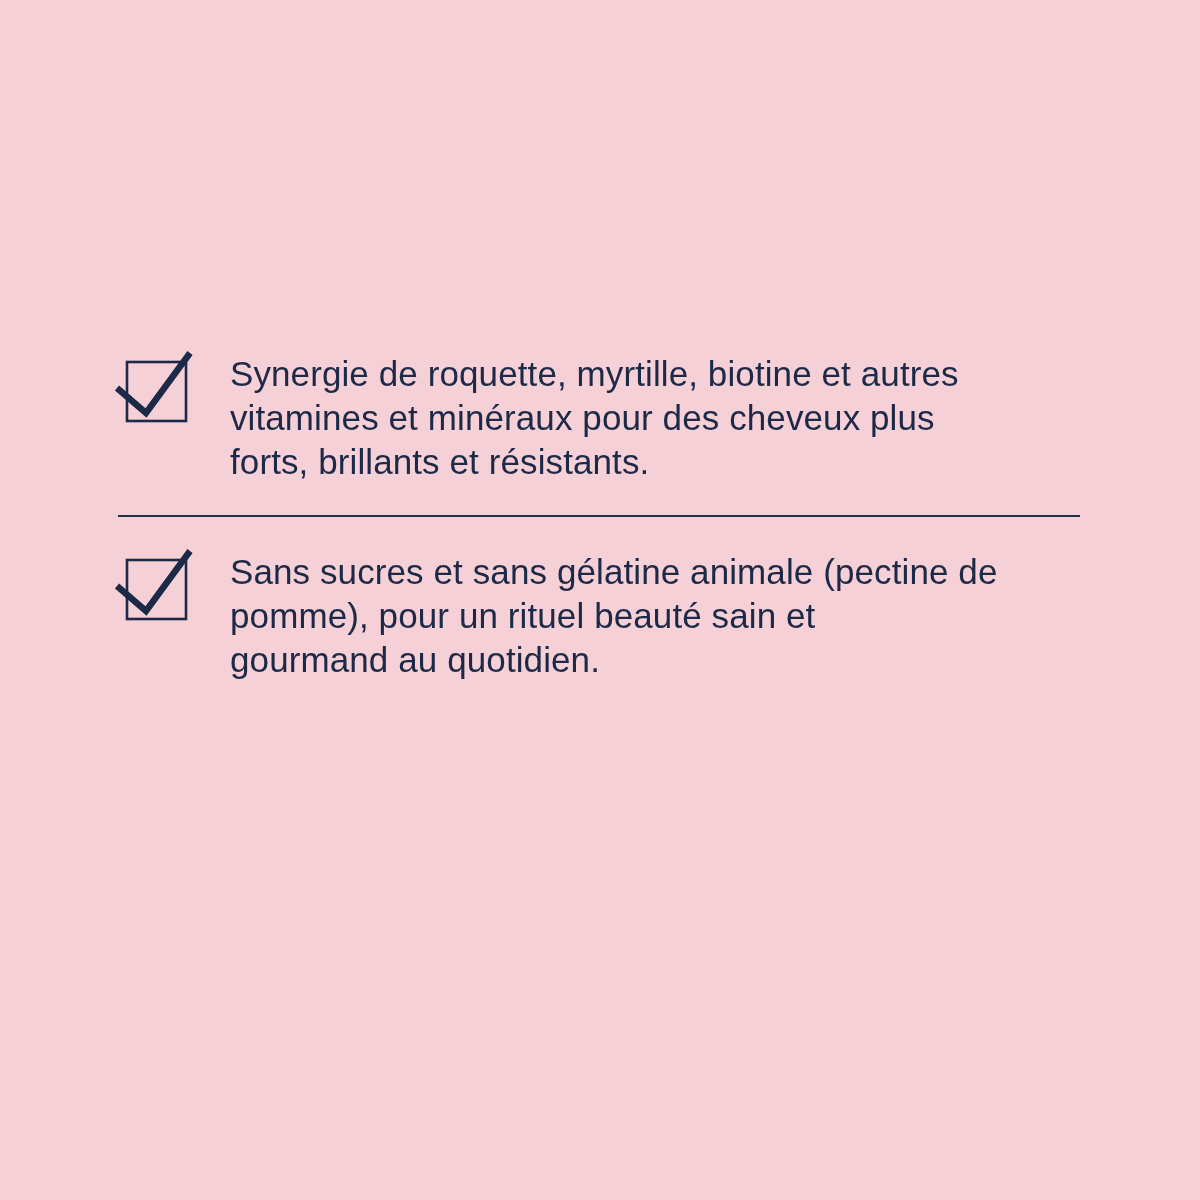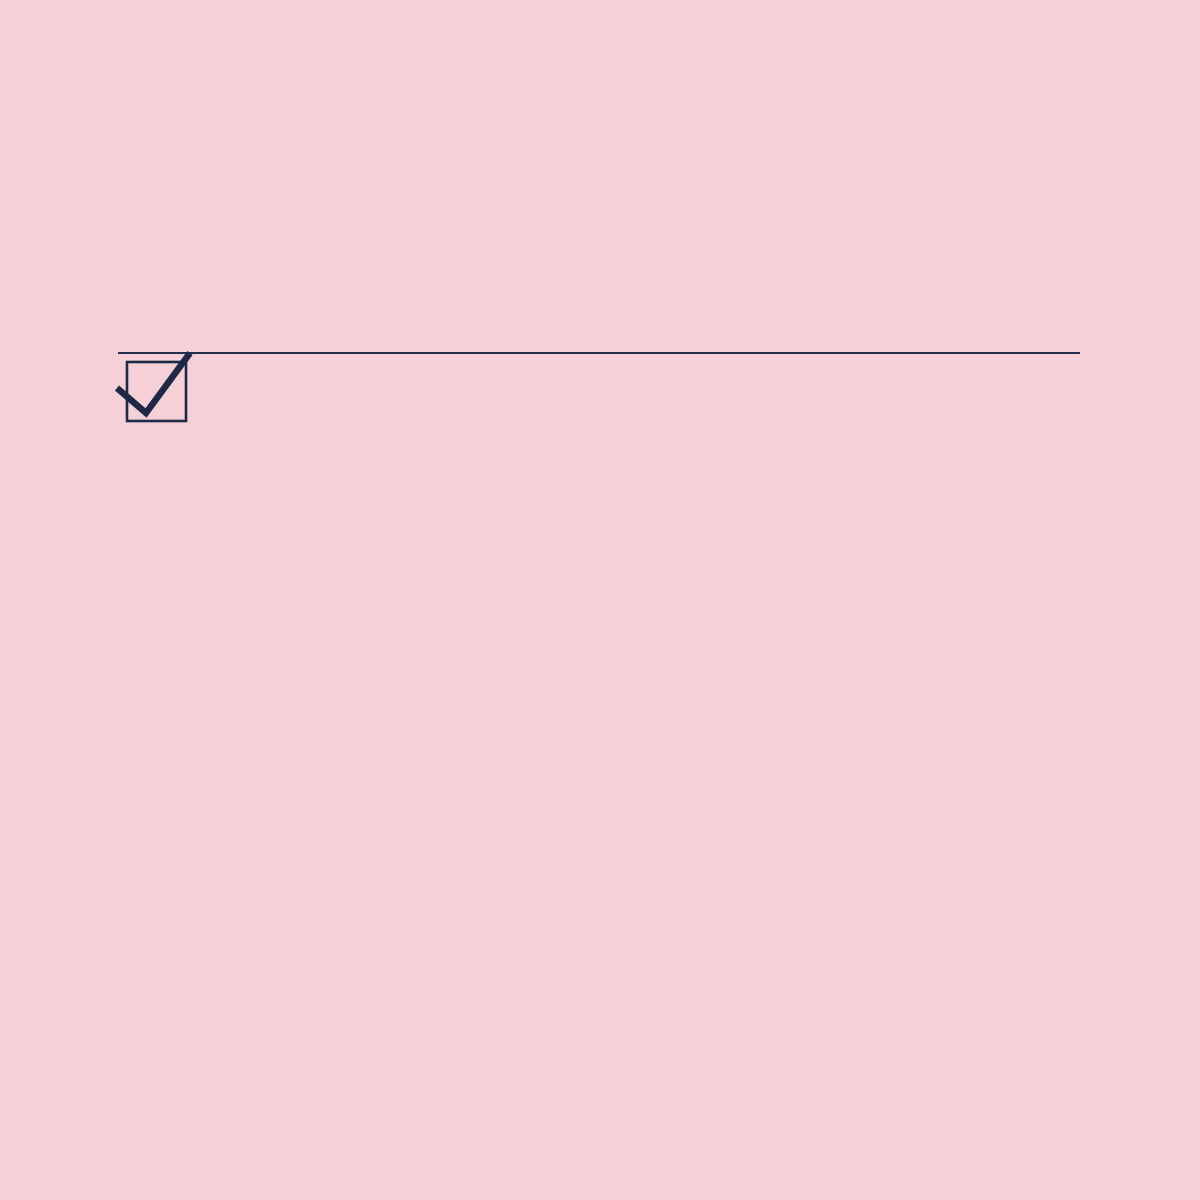--- a/index.html
+++ b/index.html
@@ -74,20 +74,34 @@
 
     <div class="checklist">
 
       <div class="check-row">
         <span class="icon-wrap">
           <svg viewBox="0 0 84 84" fill="none" xmlns="http://www.w3.org/2000/svg" aria-hidden="true">
             <rect x="14" y="16" width="59" height="59" stroke="currentColor" stroke-width="2.6"></rect>
             <polyline points="4,42 33,67 77,7" stroke="currentColor" stroke-width="6.4" stroke-linecap="butt" stroke-linejoin="miter"></polyline>
           </svg>
         </span>
+        <p class="row-text" style="margin:0;">Synergie de roquette, myrtille, biotine et autres
+vitamines et minéraux pour des cheveux plus
+forts, brillants et résistants.</p>
       </div>
 
       <div class="divider"></div>
 
+      <div class="check-row">
+        <span class="icon-wrap">
+          <svg viewBox="0 0 84 84" fill="none" xmlns="http://www.w3.org/2000/svg" aria-hidden="true">
+            <rect x="14" y="16" width="59" height="59" stroke="currentColor" stroke-width="2.6"></rect>
+            <polyline points="4,42 33,67 77,7" stroke="currentColor" stroke-width="6.4" stroke-linecap="butt" stroke-linejoin="miter"></polyline>
+          </svg>
+        </span>
+        <p class="row-text" style="margin:0;">Sans sucres et sans gélatine animale (pectine de
+pomme), pour un rituel beauté sain et
+gourmand au quotidien.</p>
+      </div>
 
     </div>
   </div>
 </div>
 
 </body></html>

